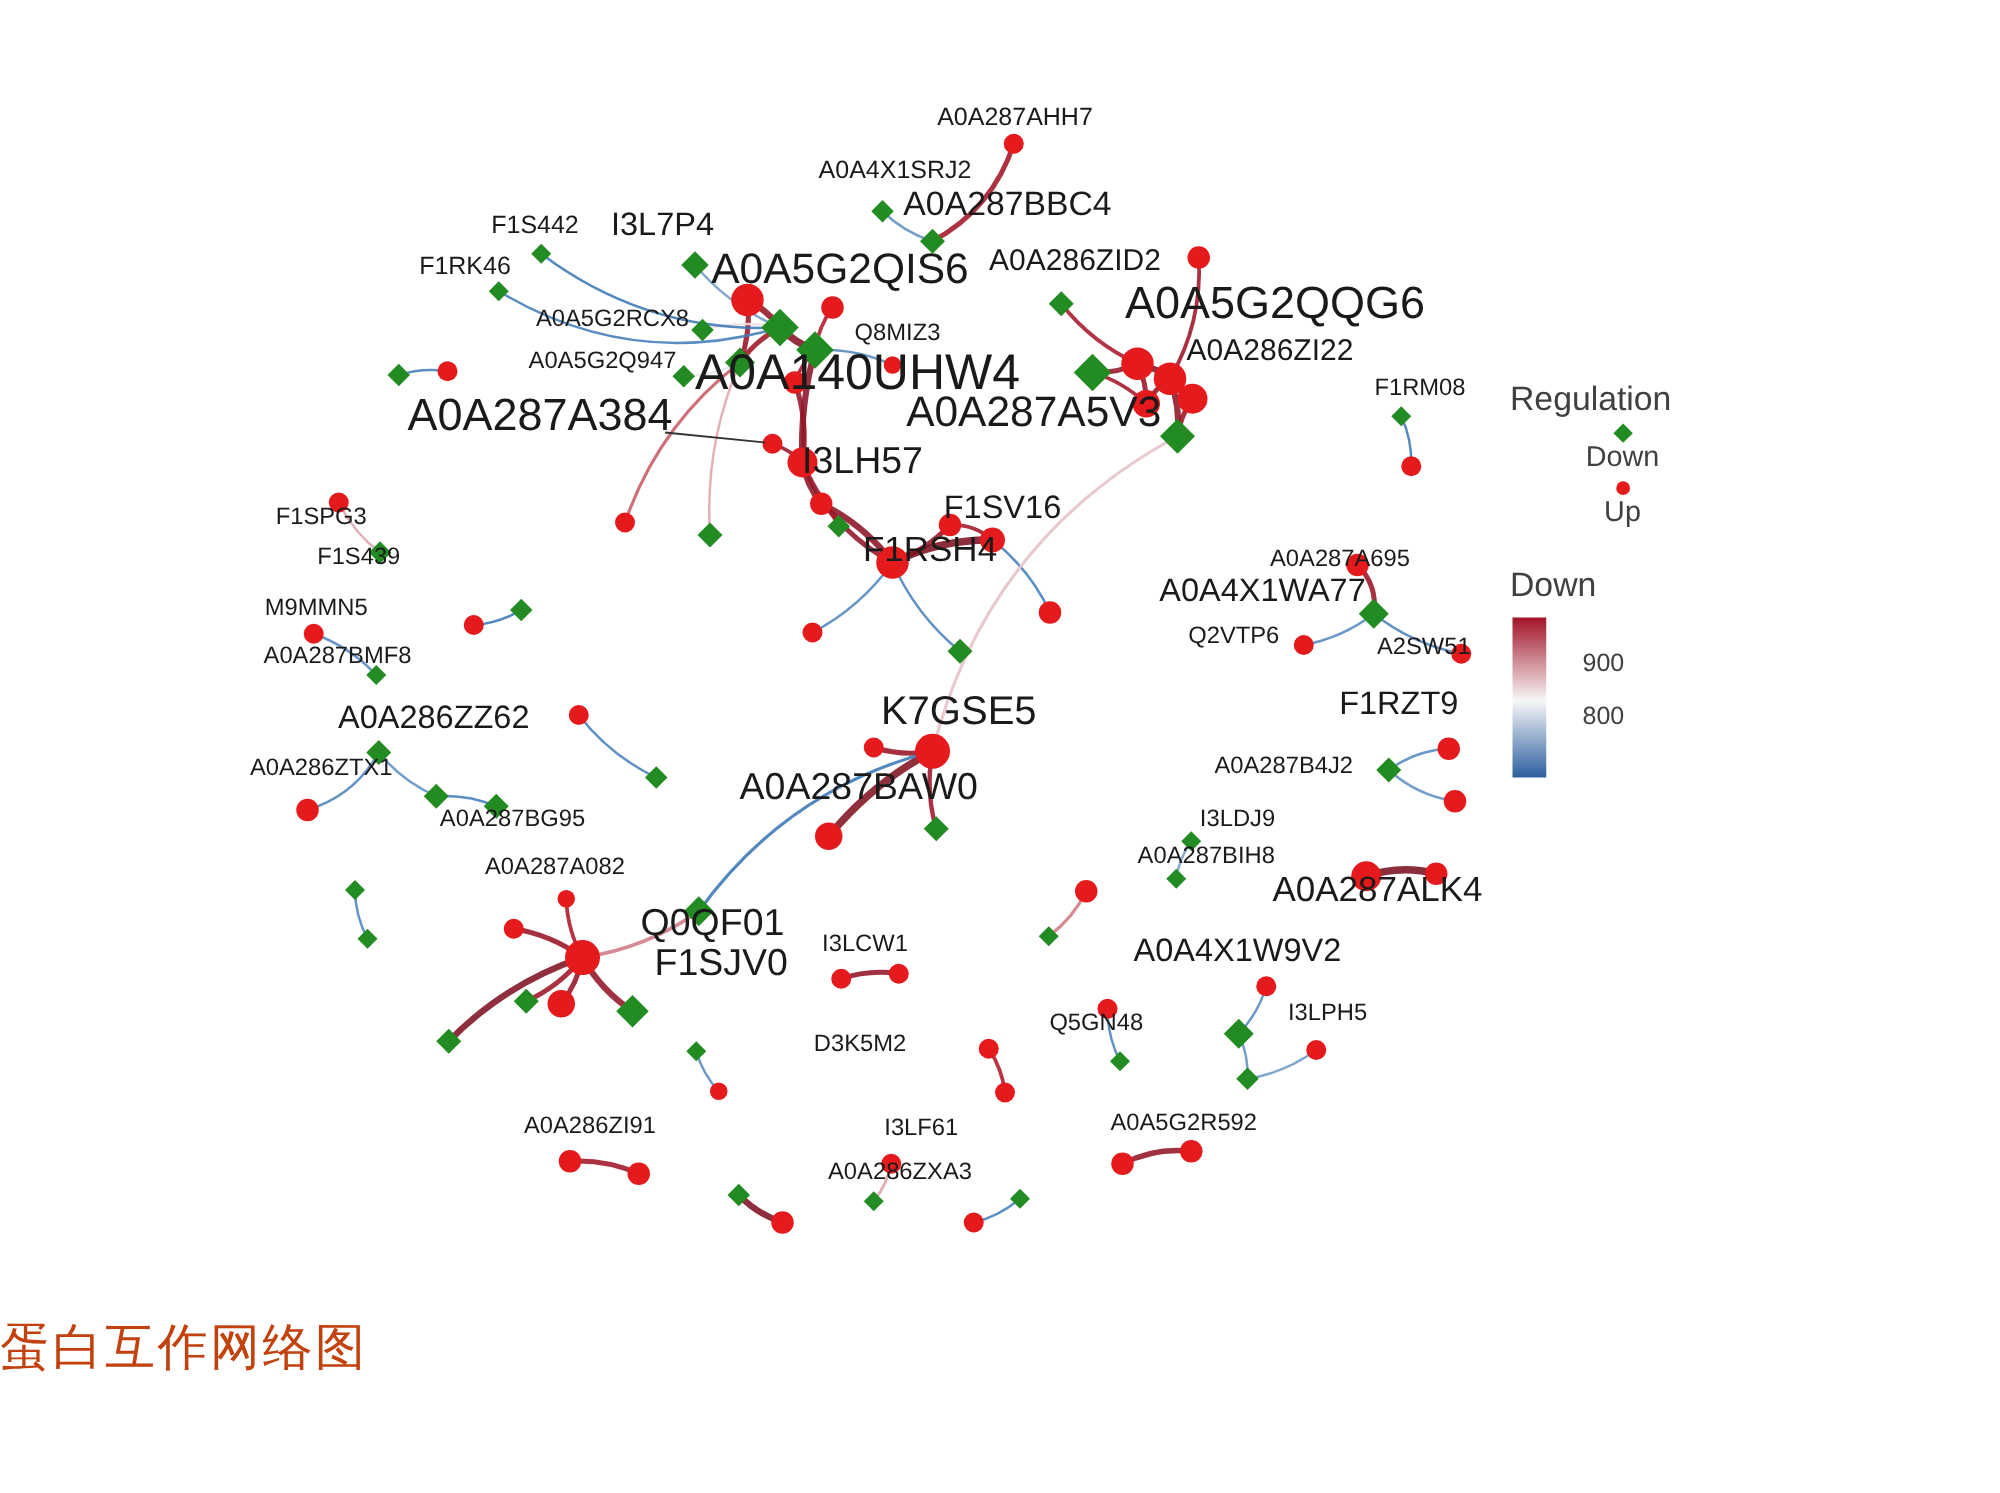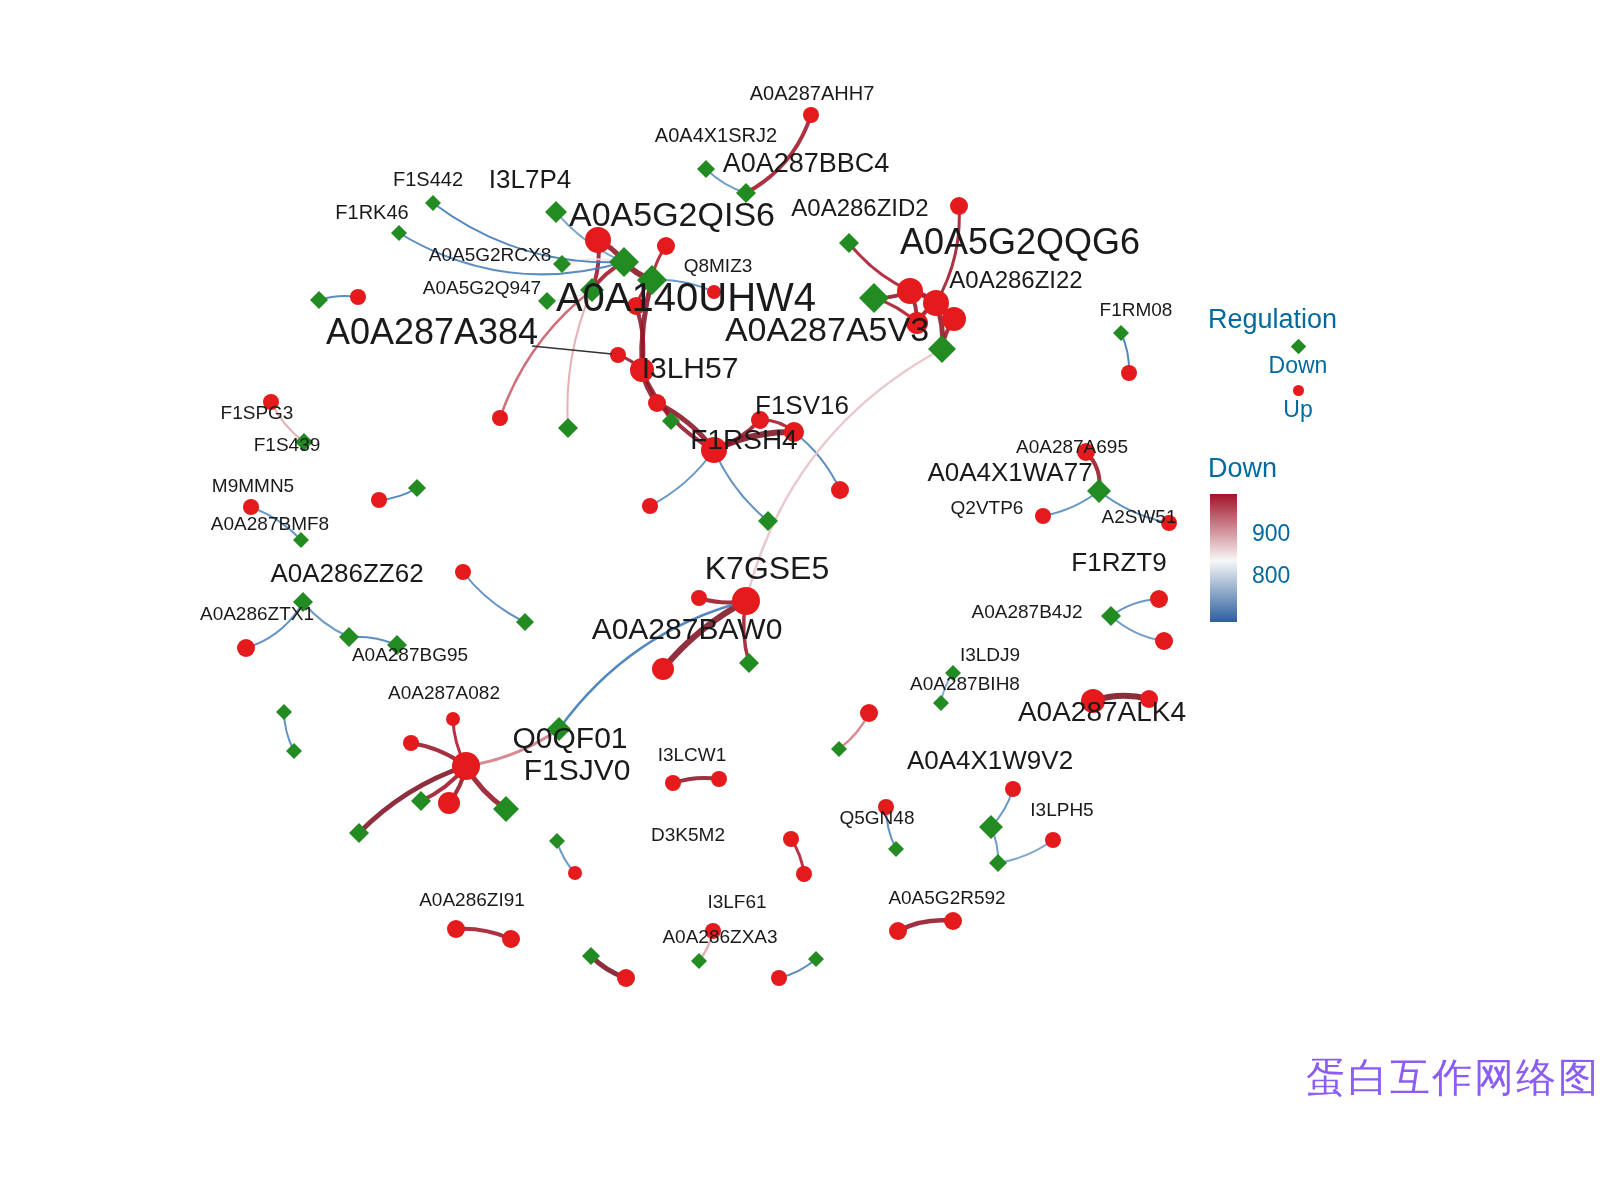--- a/index.html
+++ b/index.html
@@ -1,32 +1,32 @@
 <!DOCTYPE html>
 <html><head>
 <meta charset="utf-8">
 <style>
   html,body{margin:0;padding:0;background:#ffffff;}
   .stage{position:relative;width:1600px;height:1194px;background:#ffffff;overflow:hidden;
          font-family:"Liberation Sans",sans-serif;}
   #network-svg{position:absolute;left:0;top:0;}
-  .chart-title{position:absolute;top:1050px;left:0;width:1600px;text-align:right;
-               font-size:40px;color:#8b5cf6;letter-spacing:2px;}
-  .legend{position:absolute;left:1208px;top:304px;width:180px;color:#0369a1;}
+  .chart-title{position:absolute;top:1050px;left:0;width:1600px;text-align:left;
+               font-size:40px;color:#c2410c;letter-spacing:2px;}
+  .legend{position:absolute;left:1208px;top:304px;width:180px;color:#404040;}
   .lg-title{font-size:27px;margin-bottom:6px;}
   .lg-item{display:flex;align-items:center;font-size:23px;margin:6px 0;flex-direction:column;}
   .icon-box{width:30px;display:flex;justify-content:center;align-items:center;}
   .diamond-icon{width:11px;height:11px;transform:rotate(45deg);display:inline-block;}
   .circle-icon{width:11px;height:11px;border-radius:50%;display:inline-block;}
   .deg-dot{border-radius:50%;background:#3a3a3a;display:inline-block;}
   .deg-item{height:35px;}
   .section{margin-top:30px;}
   .score-wrap{position:relative;margin-top:10px;height:140px;}
   .score-bar{position:absolute;left:2px;top:0;width:27px;height:128px;}
-  .score-tick{position:absolute;left:44px;font-size:23px;}
+  .score-tick{position:absolute;left:58px;font-size:20px;}
   .score-tick.t0{top:26px;}
   .score-tick.t1{top:68px;}
 </style>
 </head>
 <body>
 
 <div class="stage">
 
   <svg id="network-svg" width="1600" height="1194" viewBox="0 0 1600 1194">
       <g>

